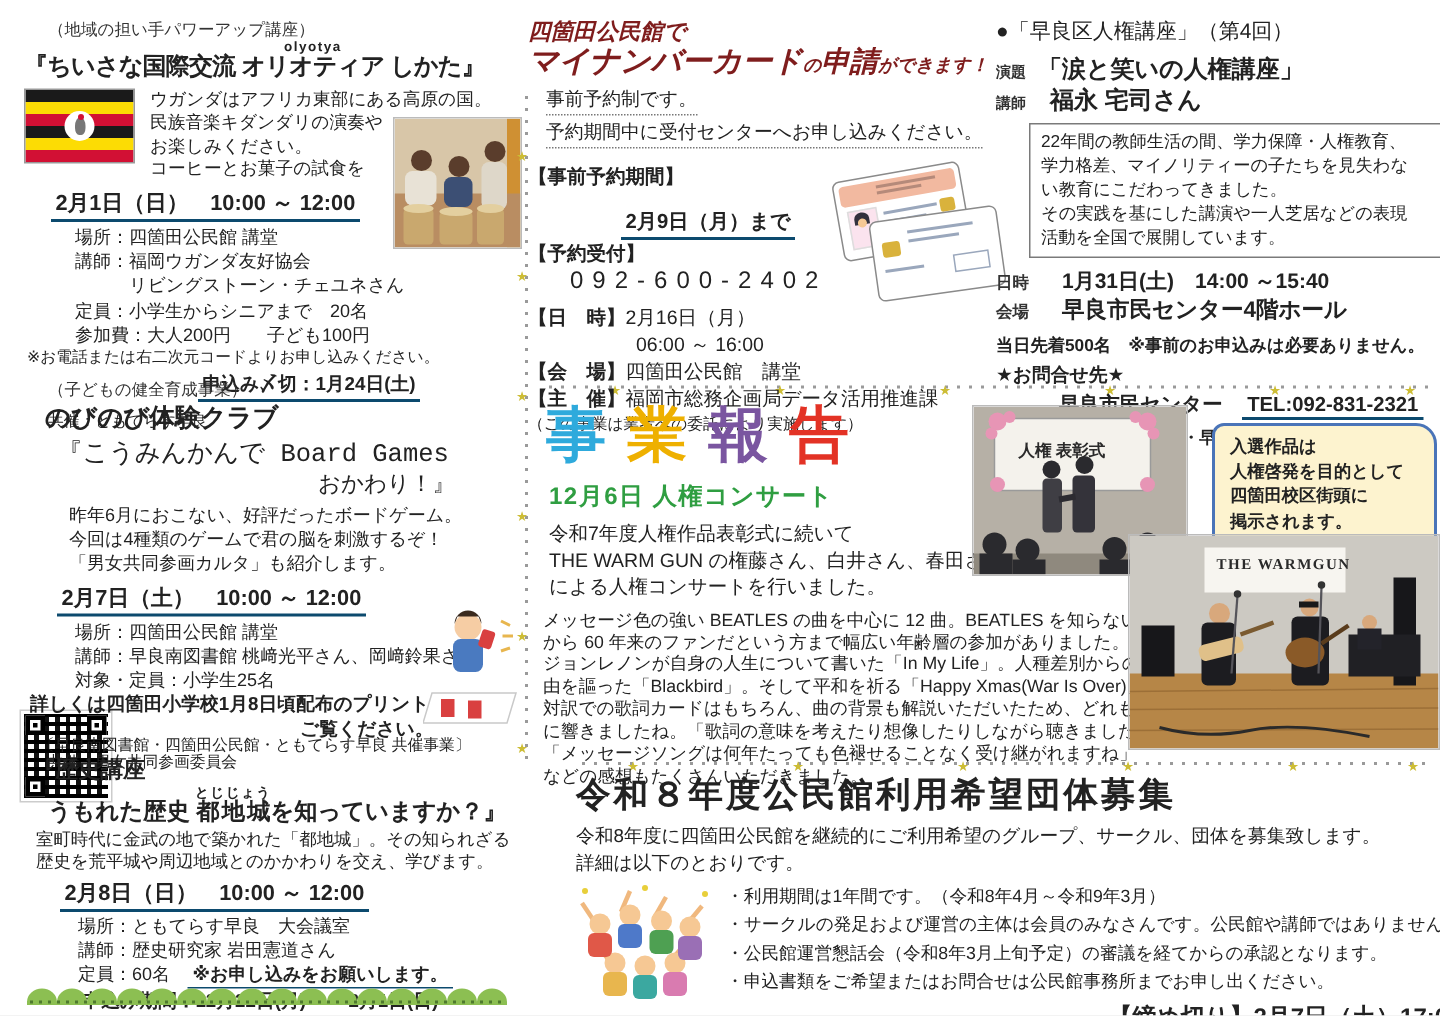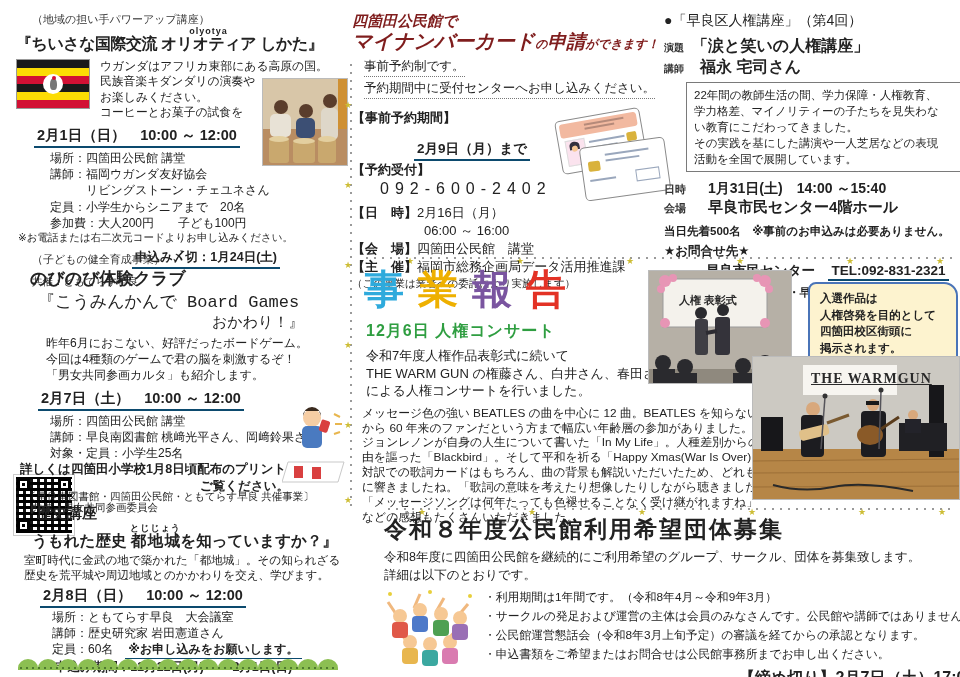--- a/index.html
+++ b/index.html
@@ -424,21 +424,21 @@
         <ellipse cx="117" cy="78" rx="13" ry="10" fill="#8a5a28"></ellipse>
         <line x1="128" y1="72" x2="146" y2="60" stroke="#5a3c1c" stroke-width="3"></line>
         <g stroke="#55545a" stroke-width="1.5">
             <line x1="72" y1="40" x2="68" y2="92"></line>
             <line x1="128" y1="34" x2="126" y2="92"></line>
           </g>
         <circle cx="72" cy="39" r="2.5" fill="#333"></circle>
           <circle cx="128" cy="33" r="2.5" fill="#333"></circle>
         <path d="M20 128 q30 8 60 2 t80 4" stroke="#2a2a2a" stroke-width="2" fill="none"></path>
       </svg>
-      <span class="banner-txt" style="left:58px;top:14px;font-size:14px;letter-spacing:1px;font-family:'Liberation Serif','DejaVu Serif',serif;text-decoration:underline;">THE WARMGUN</span>
+      <span class="banner-txt" style="left:58px;top:14px;font-size:10px;letter-spacing:1px;font-family:'Liberation Serif','DejaVu Serif',serif;">THE WARMGUN</span>
     </div>
   </div>
 
   <div class="abs" id="sec-boshu">
     <div class="bo-title nw">令和８年度公民館利用希望団体募集</div>
     <div class="bo-intro" style="margin-top:3px;">
       <div class="nw">令和8年度に四箇田公民館を継続的にご利用希望のグループ、サークル、団体を募集致します。</div>
       <div class="nw">詳細は以下のとおりです。</div>
     </div>
     <div style="display:flex;margin-top:4px;">

